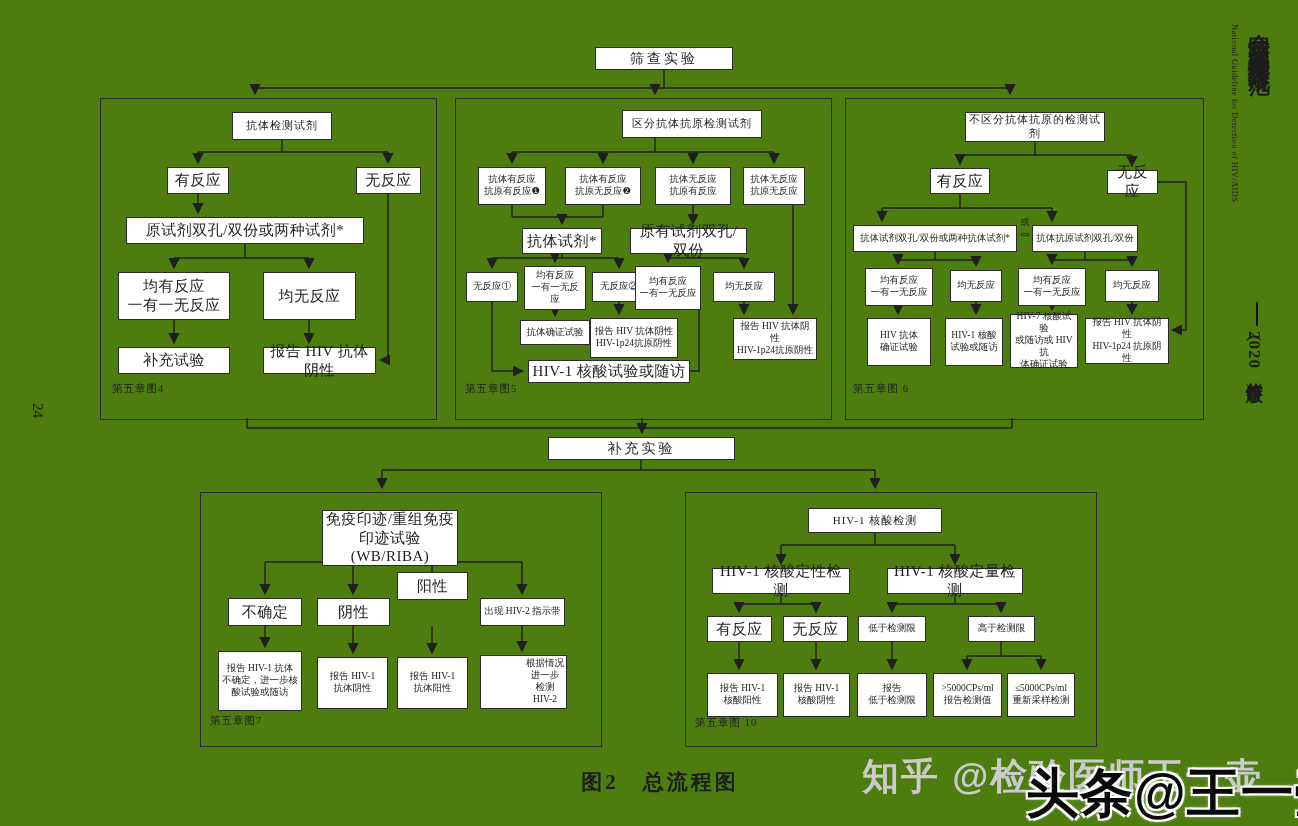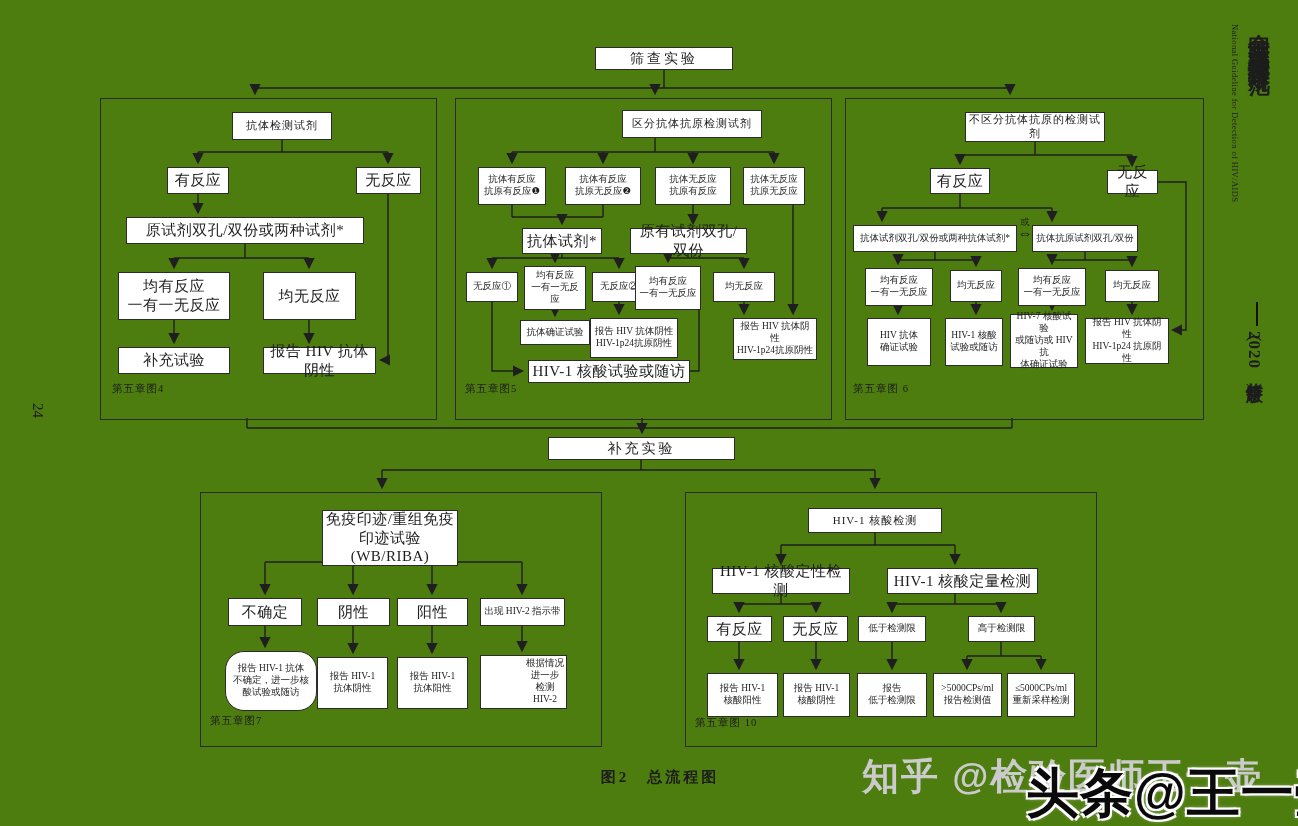--- a/index.html
+++ b/index.html
@@ -12,21 +12,21 @@
        white-space:pre-line;line-height:1.25;font-size:15px;box-sizing:border-box;
        padding:1px 2px;letter-spacing:0.5px;}
   .big{font-size:14px;letter-spacing:3px;}
   .md{font-size:11px;letter-spacing:1px;}
   .sm{font-size:9.5px;letter-spacing:0;}
   .plabel{position:absolute;font-size:10.5px;letter-spacing:1px;color:#1d1d1d;}
   .orjoin{position:absolute;display:flex;flex-direction:column;align-items:center;
           font-size:9px;line-height:1;color:#1d1d1d;}
   .orjoin .dbl{font-size:15px;line-height:0.8;}
   #caption{position:absolute;left:540px;top:768px;width:240px;text-align:center;
-           font-size:15px;letter-spacing:3px;font-weight:600;}
+           font-size:21px;letter-spacing:3px;font-weight:600;}
   #pagenum{position:absolute;left:30px;top:402px;font-size:15px;transform:rotate(90deg);}
   .side-cn{position:absolute;left:1244px;top:16px;writing-mode:vertical-rl;
            text-orientation:upright;font-size:22px;font-weight:700;letter-spacing:4px;}
   .side-en{position:absolute;left:1230px;top:24px;writing-mode:vertical-rl;
            font-size:8.5px;letter-spacing:0.4px;color:#222;}
   .side-bar{position:absolute;left:1256px;top:302px;width:2px;height:24px;background:#111;}
   .side-ed{position:absolute;left:1243px;top:330px;writing-mode:vertical-rl;
            text-orientation:mixed;font-size:17px;font-weight:700;letter-spacing:1px;}
   .wm-gray{position:absolute;left:862px;top:752px;font-size:37px;font-weight:700;
            color:#cbcbcb;letter-spacing:2px;white-space:nowrap;
@@ -227,37 +227,37 @@
 体确证试验</div>
   <div class="box sm" style="left:1085px;top:318px;width:84px;height:46px;">报告 HIV 抗体阴性
 HIV-1p24 抗原阴性</div>
   <div class="plabel" style="left:853px;top:382px;">第五章图 6</div>
 
   <div class="panel" style="left:200px;top:492px;width:400px;height:253px;"></div>
   <div class="box" style="left:322px;top:510px;width:136px;height:56px;">免疫印迹/重组免疫印迹试验
 (WB/RIBA)</div>
   <div class="box" style="left:228px;top:598px;width:74px;height:28px;">不确定</div>
   <div class="box" style="left:317px;top:598px;width:73px;height:28px;">阴性</div>
-  <div class="box" style="left:397px;top:598px;width:71px;height:28px;">阳性</div>
+  <div class="box" style="left:397px;top:572px;width:71px;height:28px;">阳性</div>
   <div class="box sm" style="left:480px;top:598px;width:85px;height:28px;">出现 HIV-2 指示带</div>
-  <div class="box sm" style="left:225px;top:651px;width:92px;height:60px;border-radius:19px;">报告 HIV-1 抗体
+  <div class="box sm" style="left:218px;top:651px;width:84px;height:60px;">报告 HIV-1 抗体
 不确定，进一步核
 酸试验或随访</div>
   <div class="box sm" style="left:317px;top:657px;width:71px;height:52px;">报告 HIV-1
 抗体阴性</div>
   <div class="box sm" style="left:397px;top:657px;width:71px;height:52px;">报告 HIV-1
 抗体阳性</div>
   <div class="box sm" style="left:480px;top:655px;width:87px;height:54px;padding-left:45px;">根据情况进一步
 检测 HIV-2</div>
   <div class="plabel" style="left:210px;top:714px;">第五章图7</div>
 
   <div class="panel" style="left:685px;top:492px;width:410px;height:253px;"></div>
   <div class="box md" style="left:808px;top:508px;width:134px;height:25px;">HIV-1 核酸检测</div>
   <div class="box" style="left:712px;top:568px;width:138px;height:26px;">HIV-1 核酸定性检测</div>
-  <div class="box" style="left:887px;top:568px;width:151px;height:26px;">HIV-1 核酸定量检测</div>
+  <div class="box" style="left:887px;top:568px;width:136px;height:26px;">HIV-1 核酸定量检测</div>
   <div class="box" style="left:707px;top:616px;width:65px;height:26px;">有反应</div>
   <div class="box" style="left:783px;top:616px;width:65px;height:26px;">无反应</div>
   <div class="box sm" style="left:858px;top:616px;width:68px;height:26px;">低于检测限</div>
   <div class="box sm" style="left:968px;top:616px;width:67px;height:26px;">高于检测限</div>
   <div class="box sm" style="left:707px;top:673px;width:71px;height:44px;">报告 HIV-1
 核酸阳性</div>
   <div class="box sm" style="left:783px;top:673px;width:67px;height:44px;">报告 HIV-1
 核酸阴性</div>
   <div class="box sm" style="left:857px;top:673px;width:70px;height:44px;">报告
 低于检测限</div>

